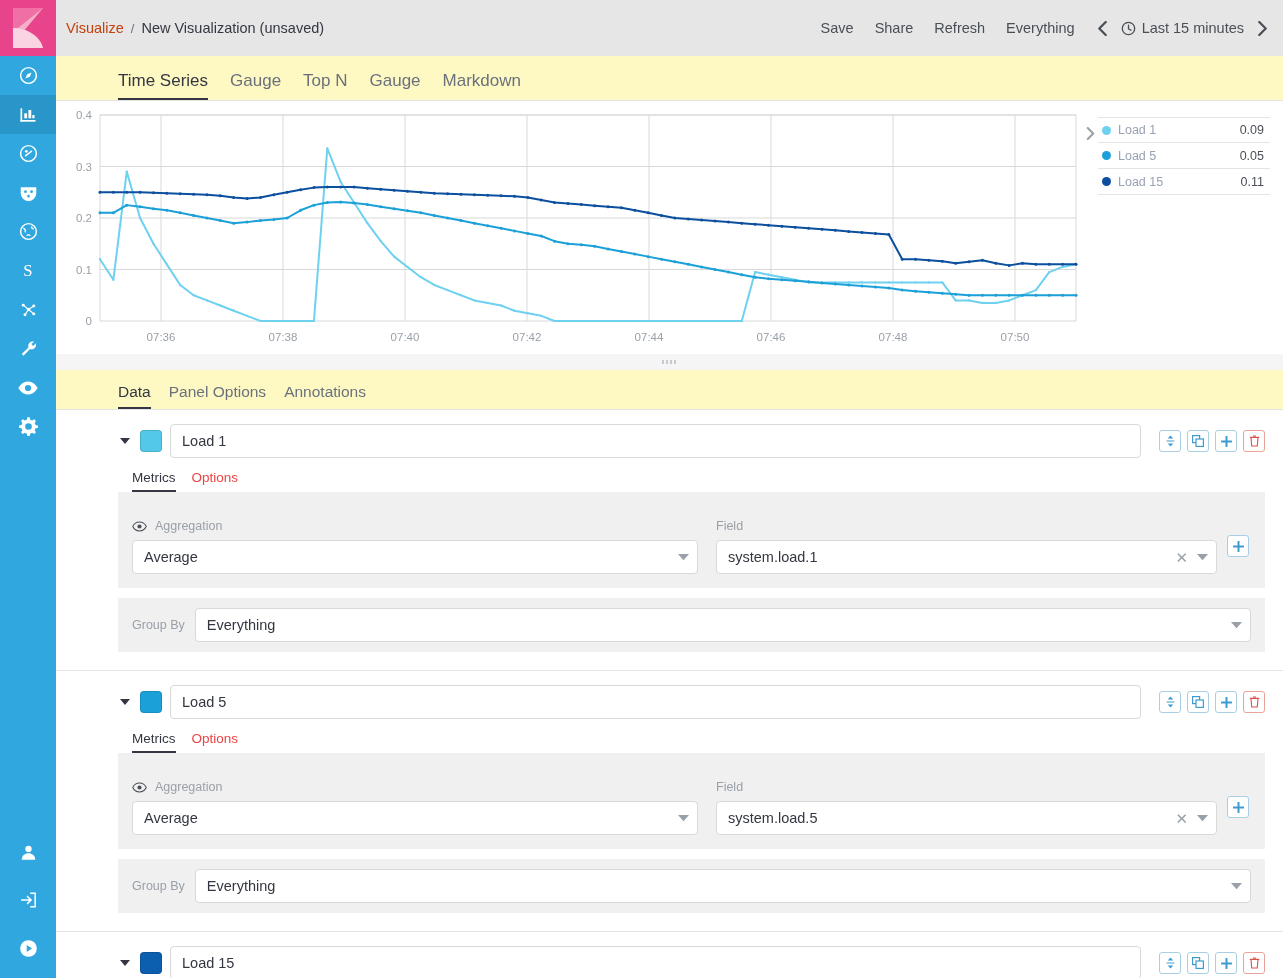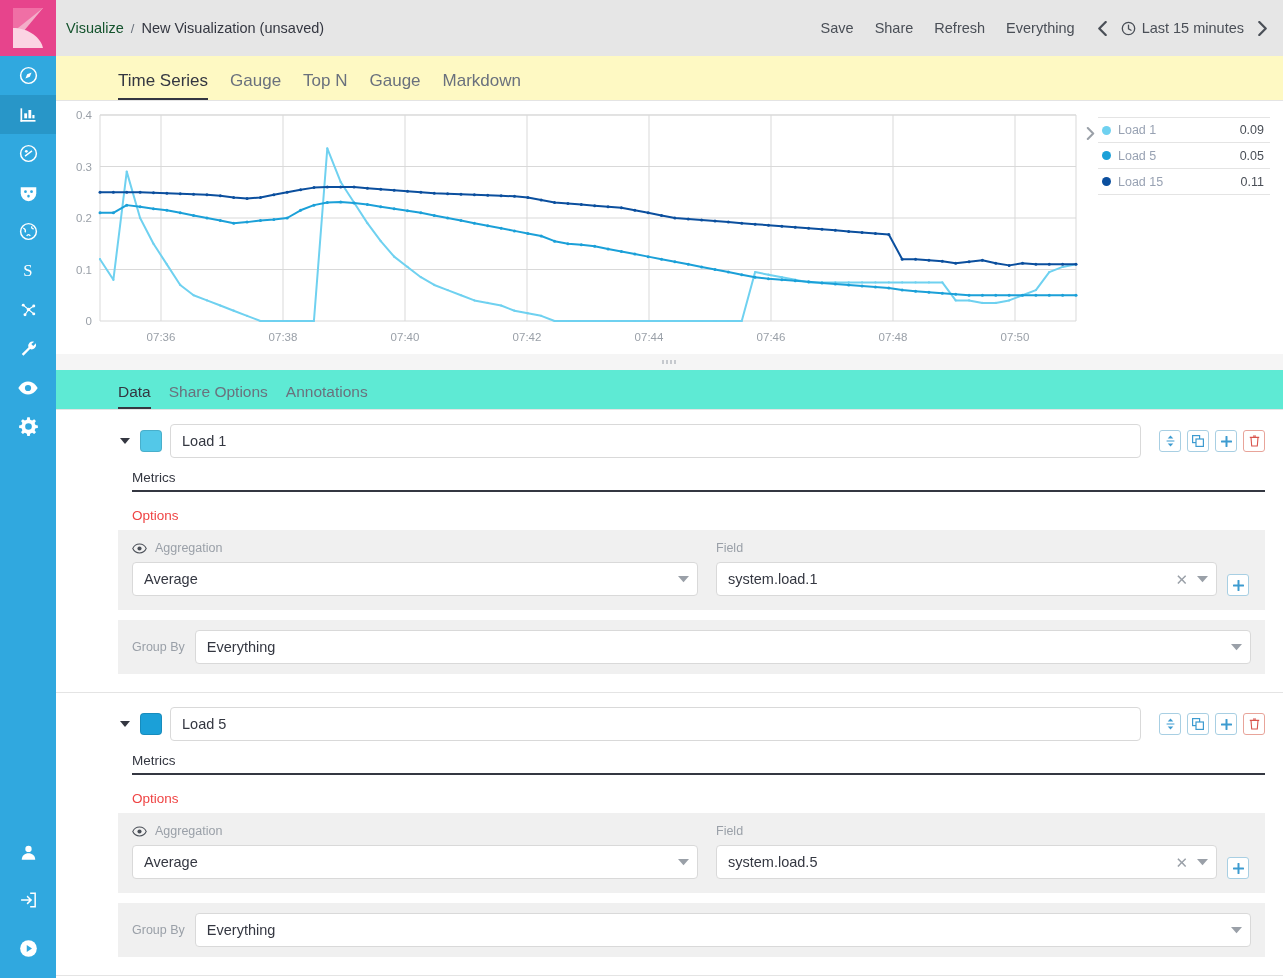--- a/index.html
+++ b/index.html
@@ -42,21 +42,21 @@
 
   
   .topbar {
     height: 56px; background: #E6E6E6;
     display: flex; align-items: center;
     padding: 0 14px 0 10px;
     flex: 0 0 56px;
     font-size: 14.5px;
   }
   .breadcrumb { display: flex; align-items: center; gap: 7px; }
-  .crumb-link { color: #14532d; cursor: pointer; font-size: 14.5px; }
+  .crumb-link { color: #c2410c; cursor: pointer; font-size: 14.5px; }
   .crumb-sep { color: #6a717d; font-size: 13px; }
   .crumb-current { color: #343741; font-size: 14.5px; }
   .topbar-right { margin-left: auto; display: flex; align-items: flex-start; gap: 21px; }
   .top-action { color: #4a4f57; font-size: 14.5px; cursor: pointer; }
   .time-nav { display: flex; align-items: center; gap: 12px; color: #4a4f57; }
   .chev { cursor: pointer; display: flex; align-items: center; }
   .time-label { display: flex; align-items: center; gap: 6px; font-size: 14.5px; cursor: pointer; }
 
   
   .vistabs {
@@ -106,21 +106,21 @@
     cursor: ns-resize;
   }
   .grip { width: 16px; height: 4px; display: flex; gap: 2px; }
   .grip i { width: 2px; height: 4px; background: #c6c9ce; display: block; }
 
   
   .editor { flex: 1 1 auto; background: #ffffff; overflow: hidden; display: flex; flex-direction: column; }
   .edittabs {
     height: 40px; flex: 0 0 40px;
     display: flex; align-items: flex-end; gap: 18px;
-    padding-left: 62px; border-bottom: 1px solid #E4E4E4; background: #5eead4;
+    padding-left: 62px; border-bottom: 1px solid #E4E4E4; background: #fef9c3;
   }
   .edittab {
     font-size: 15.5px; color: #6a717d; padding-bottom: 6px;
     border-bottom: 2px solid transparent; cursor: pointer;
   }
   .edittab.active { color: #343741; border-bottom-color: #343741; }
 
   .series-list { padding: 0; }
   .series {
     border-bottom: 1px solid #E4E4E4;
@@ -142,29 +142,29 @@
     font-family: "Liberation Sans", sans-serif;
   }
   .row-actions { display: flex; gap: 6px; margin-left: 10px; }
   .sq-btn {
     width: 22px; height: 22px; border: 1px solid #A8CFE3; border-radius: 3px;
     background: #fff; display: flex; align-items: center; justify-content: center;
     cursor: pointer; color: #3D9BD0;
   }
   .sq-btn.danger { border-color: #E8A49A; color: #D9544D; }
 
-  .sub-tabs { display: flex; gap: 16px; margin: 12px 0 0 14px; flex-direction: column; }
+  .sub-tabs { display: flex; gap: 16px; margin: 12px 0 0 14px; }
   .sub-tab {
     font-size: 13.5px; color: #ef4444; padding-bottom: 5px;
     border-bottom: 2px solid transparent; cursor: pointer;
   }
   .sub-tab.active { color: #343741; border-bottom-color: #343741; }
 
   .metric-block { background: #F0F0F0; margin-top: 0; padding: 10px 14px 14px 14px; }
-  .metric-row { display: flex; gap: 0; align-items: flex-end; }
+  .metric-row { display: flex; gap: 0; align-items: center; margin-top: 16px; }
   .field-col { display: flex; flex-direction: column; }
   .agg-col { flex: 0 0 566px; }
   .fld-col { flex: 1 1 auto; padding-left: 18px; }
   .col-label {
     font-size: 12.5px; color: #9aa0a8; margin-bottom: 6px;
     display: flex; align-items: center; gap: 8px; height: 16px;
   }
   .eye { color: #4a4f57; display: flex; align-items: center; }
   .select-box {
     height: 34px; background: #fff; border: 1px solid #D9D9D9; border-radius: 4px;
@@ -629,21 +629,21 @@
           <i></i>
           <i></i>
           <i></i>
           <i></i>
         </span>
     </div>
 
     <div class="editor">
       <div class="edittabs">
         <div class="edittab active">Data</div>
-        <div class="edittab">Share Options</div>
+        <div class="edittab">Panel Options</div>
         <div class="edittab">Annotations</div>
       </div>
 
       <div class="series-list">
 
         <div class="series">
           <div class="series-head">
             <span class="caret-toggle">
               <svg width="10" height="7" viewBox="0 0 10 7">
                   <path d="M0 0 L10 0 L5 6 Z" fill="#343741"></path>

